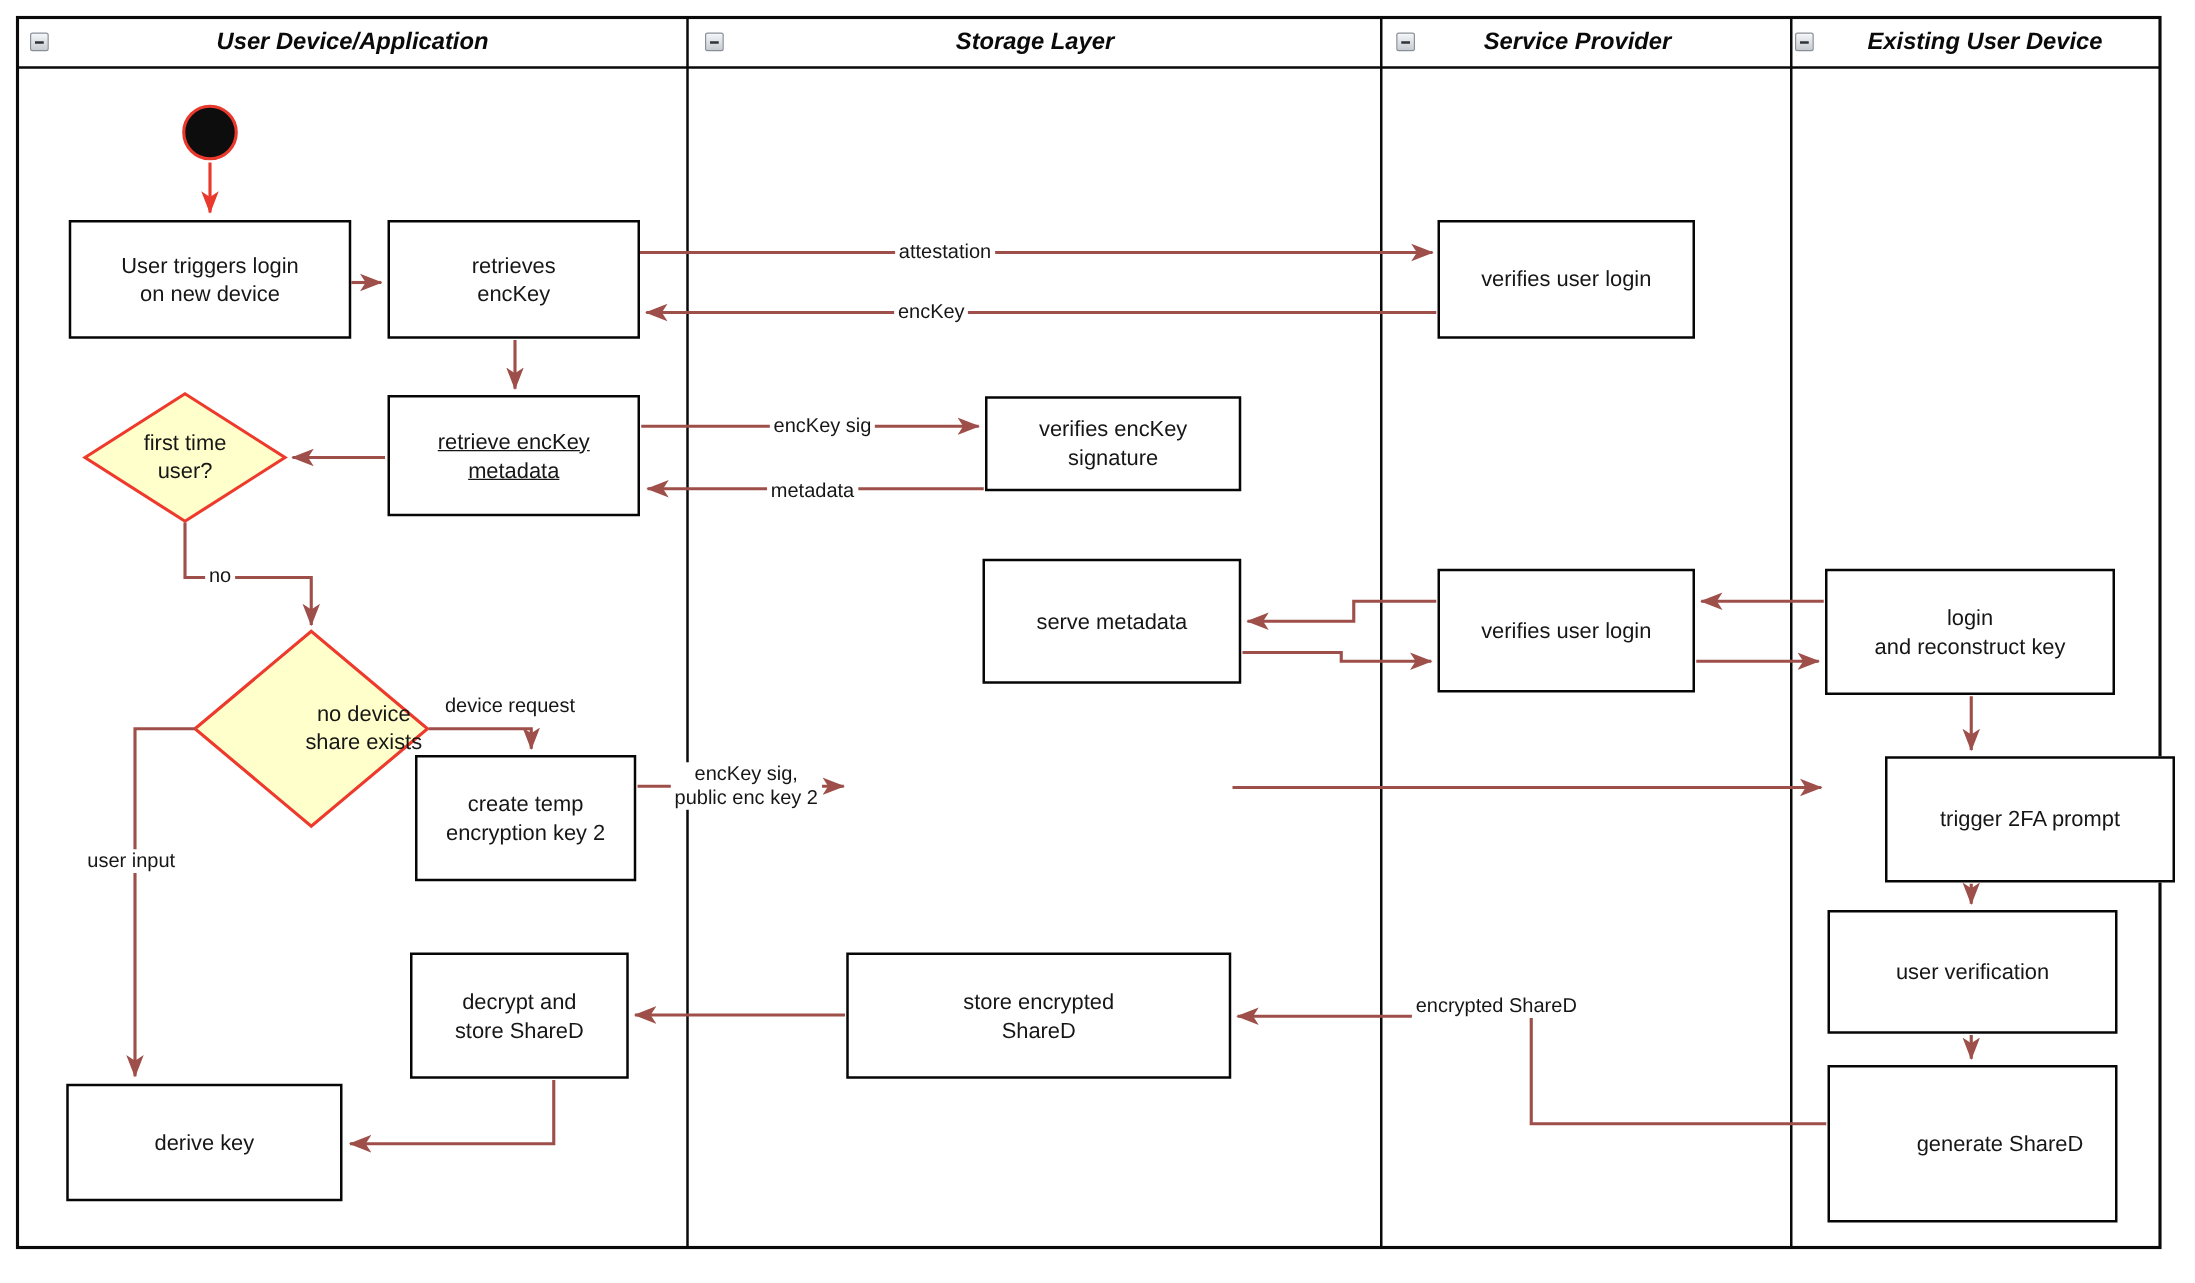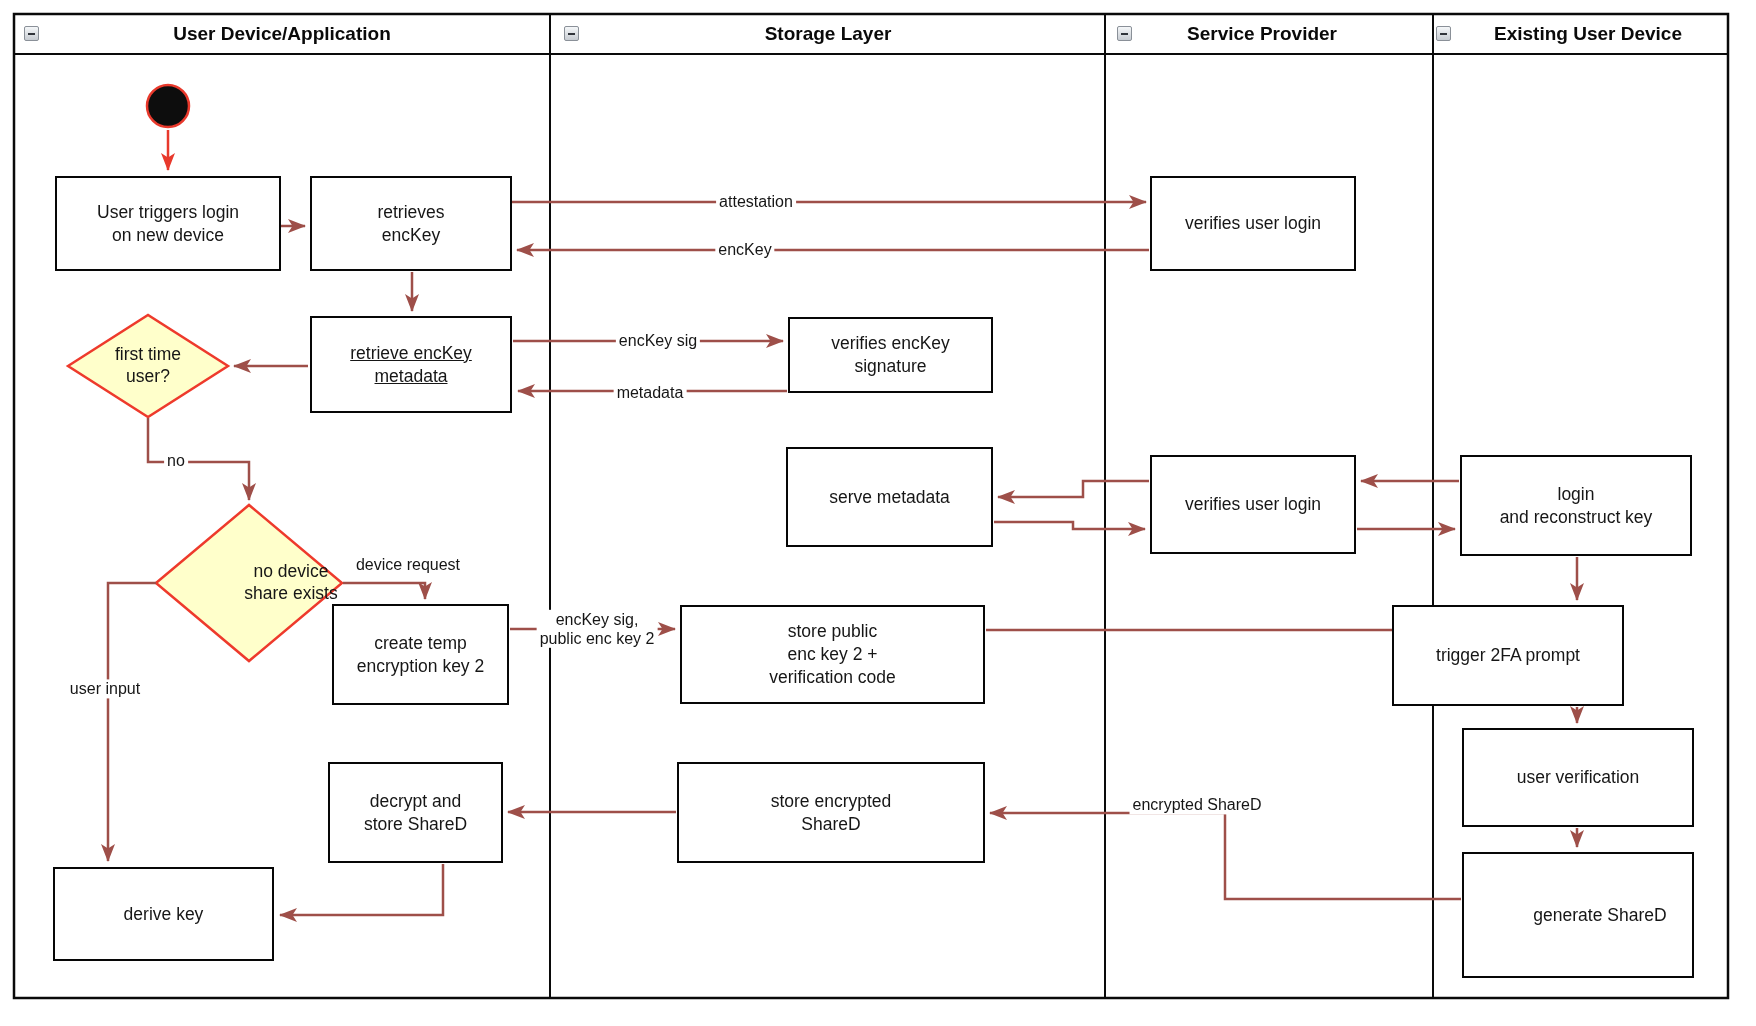--- a/index.html
+++ b/index.html
@@ -19,21 +19,21 @@
     white-space:pre-line;font-size:17.5px;line-height:1.25;color:#161616;background:transparent;
   }
   .edge-label{
     position:absolute;transform:translate(-50%,-50%);text-align:center;
     white-space:pre-line;font-size:16px;line-height:1.2;color:#161616;
     background:#ffffff;padding:0 3px;
   }
   .edge-label.no-bg{background:transparent;}
   .lane-title{
     position:absolute;transform:translate(-50%,-50%);font-weight:bold;font-size:19px;
-    color:#0a0a0a;white-space:nowrap;
+    color:#0a0a0a;white-space:nowrap;font-style:italic;
   }
   .collapse-icon{
     position:absolute;width:15px;height:15px;box-sizing:border-box;
     border:1px solid #8a9098;border-radius:2px;
     background:linear-gradient(#f5f7f9,#c7ccd2);
     display:flex;align-items:center;justify-content:center;cursor:pointer;
   }
   .collapse-icon .minus{width:7px;height:2px;background:#30343a;}
 </style>
 </head>
@@ -124,32 +124,29 @@
   <div class="node" style="left:53px;top:867px;width:221px;height:94px;">derive key</div>
 
   <div class="decision-label" style="left:148px;top:366px;">first time
 user?</div>
   <div class="decision-label" style="left:249px;top:583px;margin-left:42px;">no device
 share exists</div>
 
   <div class="node" style="left:788px;top:317px;width:205px;height:76px;">verifies encKey
 signature</div>
   <div class="node" style="left:786px;top:447px;width:207px;height:100px;">serve metadata</div>
-  <div class="node" style="left:680px;top:605px;width:305px;height:99px;">store public
-enc key 2 +
-verification code</div>
   <div class="node" style="left:677px;top:762px;width:308px;height:101px;">store encrypted
 ShareD</div>
 
   <div class="node" style="left:1150px;top:176px;width:206px;height:95px;">verifies user login</div>
   <div class="node" style="left:1150px;top:455px;width:206px;height:99px;">verifies user login</div>
 
   <div class="node" style="left:1460px;top:455px;width:232px;height:101px;">login
 and reconstruct key</div>
-  <div class="node" style="left:1392px;top:605px;width:232px;height:101px;">trigger 2FA prompt</div>
+  <div class="node" style="left:1508px;top:605px;width:232px;height:101px;">trigger 2FA prompt</div>
   <div class="node" style="left:1462px;top:728px;width:232px;height:99px;">user verification</div>
   <div class="node" style="left:1462px;top:852px;width:232px;height:126px;padding-left:44px;">generate ShareD</div>
 
   <div class="edge-label" style="left:756px;top:202px;">attestation</div>
   <div class="edge-label" style="left:745px;top:250px;">encKey</div>
   <div class="edge-label" style="left:658px;top:341px;">encKey sig</div>
   <div class="edge-label" style="left:650px;top:393px;">metadata</div>
   <div class="edge-label" style="left:176px;top:461px;">no</div>
   <div class="edge-label no-bg" style="left:408px;top:565px;">device request</div>
   <div class="edge-label" style="left:597px;top:629px;">encKey sig,

